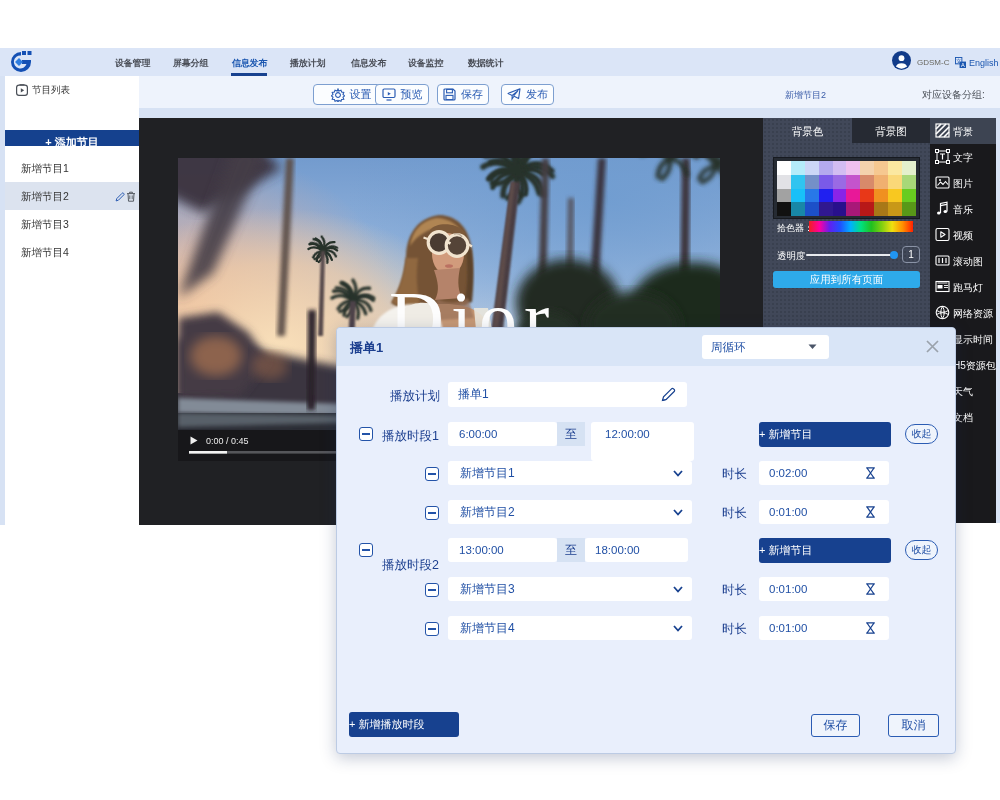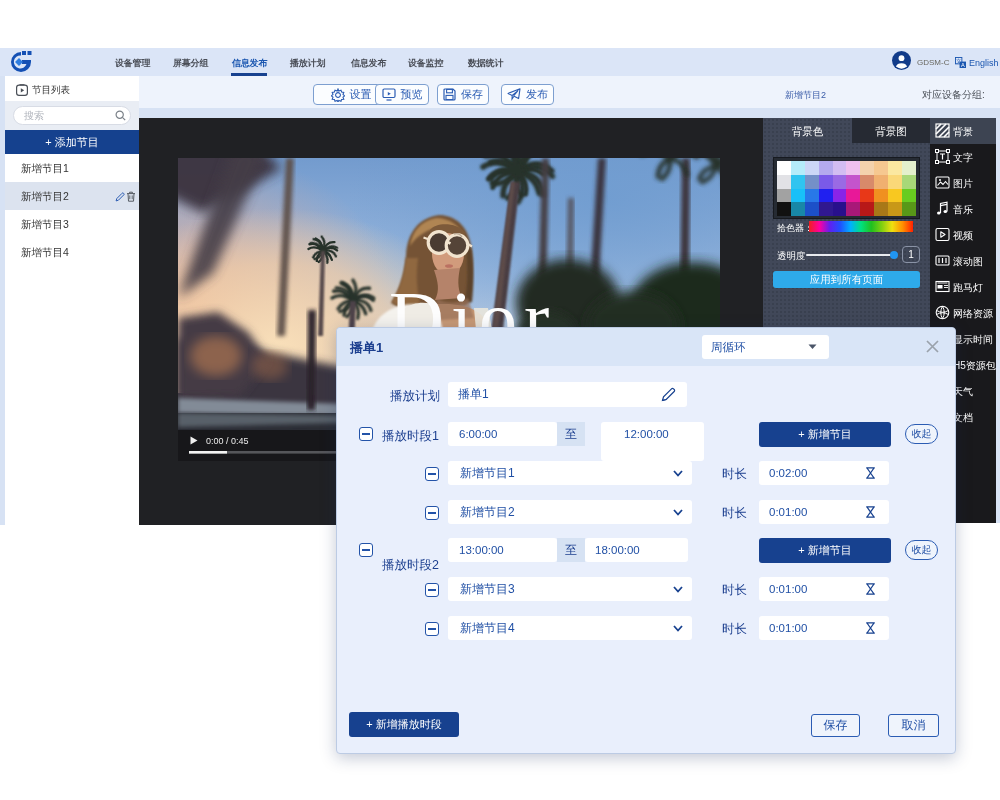--- a/index.html
+++ b/index.html
@@ -20,21 +20,21 @@
 
 
 #toolbar { left:139px; top:76px; width:861px; height:32px; background:#eef3fc; }
 .tbtn { position:absolute; top:8px; height:21px; background:#fbfdff; border:1px solid #7d9fd0; border-radius:4px; color:#2b5cb3; font-size:11px; display:flex; align-items:center; justify-content:center; gap:5px; }
 
 
 #sidebar { left:5px; top:76px; width:134px; height:449px; background:#fff; }
 #sb-head { position:absolute; left:0; top:0; width:134px; height:25px; }
 #sb-search { position:absolute; left:0; top:25px; width:134px; height:29px; background:#e9edf4; }
 #sb-input { position:absolute; left:8px; top:5px; width:118px; height:19px; background:#fff; border:1px solid #d8dce5; border-radius:10px; font-size:10px; color:#b0b4bc; line-height:17px; padding-left:10px; }
-#sb-add { position:absolute; left:0; top:54px; width:134px; height:24px; background:#15418e; color:#fff; font-size:11px; font-weight:normal; text-align:center; line-height:24px; }
+#sb-add { position:absolute; left:0; top:54px; width:134px; height:16px; background:#15418e; color:#fff; font-size:11px; font-weight:bold; text-align:center; line-height:24px; }
 .sb-row { position:absolute; left:0; width:134px; height:28px; font-size:10.5px; color:#333; line-height:28px; padding-left:16px; }
 
 
 #canvas { left:139px; top:118px; width:624px; height:407px; background:#202124; }
 #video { position:absolute; left:39px; top:40px; width:542px; height:303px; }
 
 
 #rpanel { left:763px; top:118px; width:167px; height:407px; background:#414859; background-image:radial-gradient(#39404f 1px, rgba(0,0,0,0) 1px); background-size:4px 4px; }
 #rtab2 { position:absolute; left:89px; top:0; width:78px; height:25px; background:#262a33; }
 .rtabtxt { position:absolute; top:7px; width:100%; text-align:center; color:#fff; font-size:10.5px; }
@@ -45,21 +45,21 @@
 #vtoolbar { left:930px; top:118px; width:66px; height:405px; background:#19191c; }
 .vitem { position:absolute; left:0; width:66px; height:26px; color:#fff; font-size:10px; white-space:nowrap; }
 .vitem .txt { position:absolute; left:23px; top:7px; }
 .vitem .ico { position:absolute; left:5px; top:5px; width:15px; height:15px; }
 
 
 #modal { left:336px; top:327px; width:620px; height:427px; background:#e9effc; border:1px solid #bccbe4; border-radius:4px; box-shadow:0 4px 16px rgba(20,40,90,0.25); }
 #mhead { position:absolute; left:0; top:0; width:618px; height:38px; background:#d9e5f7; border-radius:4px 4px 0 0; }
 .minput { position:absolute; background:#fff; border-radius:3px; font-size:11.5px; color:#2150a5; }
 .mlabel { position:absolute; font-size:12.5px; color:#1c3f8f; white-space:nowrap; }
-.mbtn-navy { position:absolute; background:#17418f; border-radius:3px; color:#fff; font-size:11px; text-align:center; }
+.mbtn-navy { position:absolute; background:#17418f; border-radius:3px; color:#fff; font-size:11px; text-align:left; }
 .mbtn-white { position:absolute; background:#eff4fc; border:1px solid #2b5cb3; border-radius:3px; color:#2150a5; font-size:12px; text-align:center; }
 .minus { position:absolute; width:14px; height:14px; border:1.5px solid #2353a8; border-radius:3px; background:#fff; }
 .minus:after { content:""; position:absolute; left:2px; right:2px; top:5px; height:1.5px; background:#2353a8; }
 #swatches i { display:block; width:13.9px; height:13.75px; }
 .pill { position:absolute; width:33px; height:20px; border:1px solid #2b5cb3; border-radius:10px; background:#eff4fc; color:#2150a5; font-size:10px; text-align:center; line-height:18px; }
 </style>
 </head>
 <body>
 <div id="page">
 
@@ -129,27 +129,20 @@
   <span style="position:absolute;left:783px;top:12px;font-size:10px;color:#4a4f57">对应设备分组:</span>
 </div>
 <div class="abs" id="sidebar">
   <div id="sb-head">
     <svg style="position:absolute;left:11px;top:8px" width="12" height="12" viewBox="0 0 12 12">
           <rect x="0.6" y="1.2" width="10.8" height="10.2" rx="2.4" fill="none" stroke="#4a4f57" stroke-width="1.2"></rect>
           <path d="M4.8 4.2 L8.2 6.3 L4.8 8.4 Z" fill="#4a4f57"></path>
           <path d="M3.5 0.8 h5" stroke="#4a4f57" stroke-width="1.2"></path>
         </svg>
     <span style="position:absolute;left:27px;top:8px;font-size:9.5px;color:#333">节目列表</span>
-  </div>
-  <div id="sb-search">
-    <div id="sb-input">搜索</div>
-    <svg style="position:absolute;left:110px;top:9px" width="11" height="11" viewBox="0 0 11 11">
-          <circle cx="4.7" cy="4.7" r="3.6" fill="none" stroke="#7a8088" stroke-width="1.2"></circle>
-          <path d="M7.4 7.4 L10.2 10.2" stroke="#7a8088" stroke-width="1.2"></path>
-        </svg>
   </div>
   <div id="sb-add">+ 添加节目</div>
   <div class="sb-row" style="top:78px">新增节目1</div>
   <div class="sb-row" style="top:106px;background:#dce3ef">新增节目2
     <svg style="position:absolute;left:110px;top:10px" width="10" height="10" viewBox="0 0 11 11">
           <path d="M1.2 9.8 L2 7.2 L7.8 1.4 a1 1 0 0 1 1.6 0 l0.2 0.2 a1 1 0 0 1 0 1.6 L3.8 9 Z" fill="none" stroke="#2b5cb3" stroke-width="1.1"></path>
         </svg>
     <svg style="position:absolute;left:121px;top:9px" width="10" height="11" viewBox="0 0 10 11">
           <path d="M1 2.6 h8 M3.6 2.4 v-1.2 h2.8 v1.2 M2 2.6 l0.5 7.6 h5 l0.5 -7.6" fill="none" stroke="#555b63" stroke-width="1"></path>
           <path d="M3.8 4.4 v3.8 M6.2 4.4 v3.8" stroke="#555b63" stroke-width="0.9"></path>
@@ -463,21 +456,21 @@
     <svg style="position:absolute;right:11px;top:5px" width="15" height="15" viewBox="0 0 15 15">
           <path d="M1.5 13.5 L2.5 9.8 L10.5 1.8 a1.4 1.4 0 0 1 2 0 l0.7 0.7 a1.4 1.4 0 0 1 0 2 L5.2 12.5 Z" fill="none" stroke="#17418f" stroke-width="1.2"></path>
           <path d="M1.5 13.5 L5.2 12.5" stroke="#17418f" stroke-width="1.2"></path>
         </svg>
   </div>
 
   <div class="minus" style="left:22px;top:99px"></div>
   <span class="mlabel" style="left:45px;top:100px">播放时段1</span>
   <div class="minput" style="left:111px;top:94px;width:109px;height:24px;line-height:24px;padding-left:11px">6:00:00</div>
   <div style="position:absolute;left:220px;top:94px;width:28px;height:24px;background:#d6e2f3;color:#1c3f8f;font-size:12px;text-align:center;line-height:24px">至</div>
-  <div class="minput" style="left:264px;top:94px;width:103px;height:39px;line-height:24px;padding-left:23px">12:00:00</div>
+  <div class="minput" style="left:254px;top:94px;width:103px;height:39px;line-height:24px;padding-left:14px">12:00:00</div>
   <div class="mbtn-navy" style="left:422px;top:94px;width:132px;height:25px;line-height:25px">+ 新增节目</div>
   <div class="pill" style="left:568px;top:96px">收起</div>
 
   <div class="minus" style="left:88px;top:139px"></div>
   <div class="minput" style="left:111px;top:133px;width:244px;height:24px;line-height:24px;padding-left:12px;font-size:12px">新增节目1
     <svg style="position:absolute;right:9px;top:9px" width="10" height="7" viewBox="0 0 10 7">
           <path d="M1 1 L5 5.5 L9 1" fill="none" stroke="#17418f" stroke-width="1.8"></path>
         </svg>
   </div>
   <span class="mlabel" style="left:385px;top:138px">时长</span>

